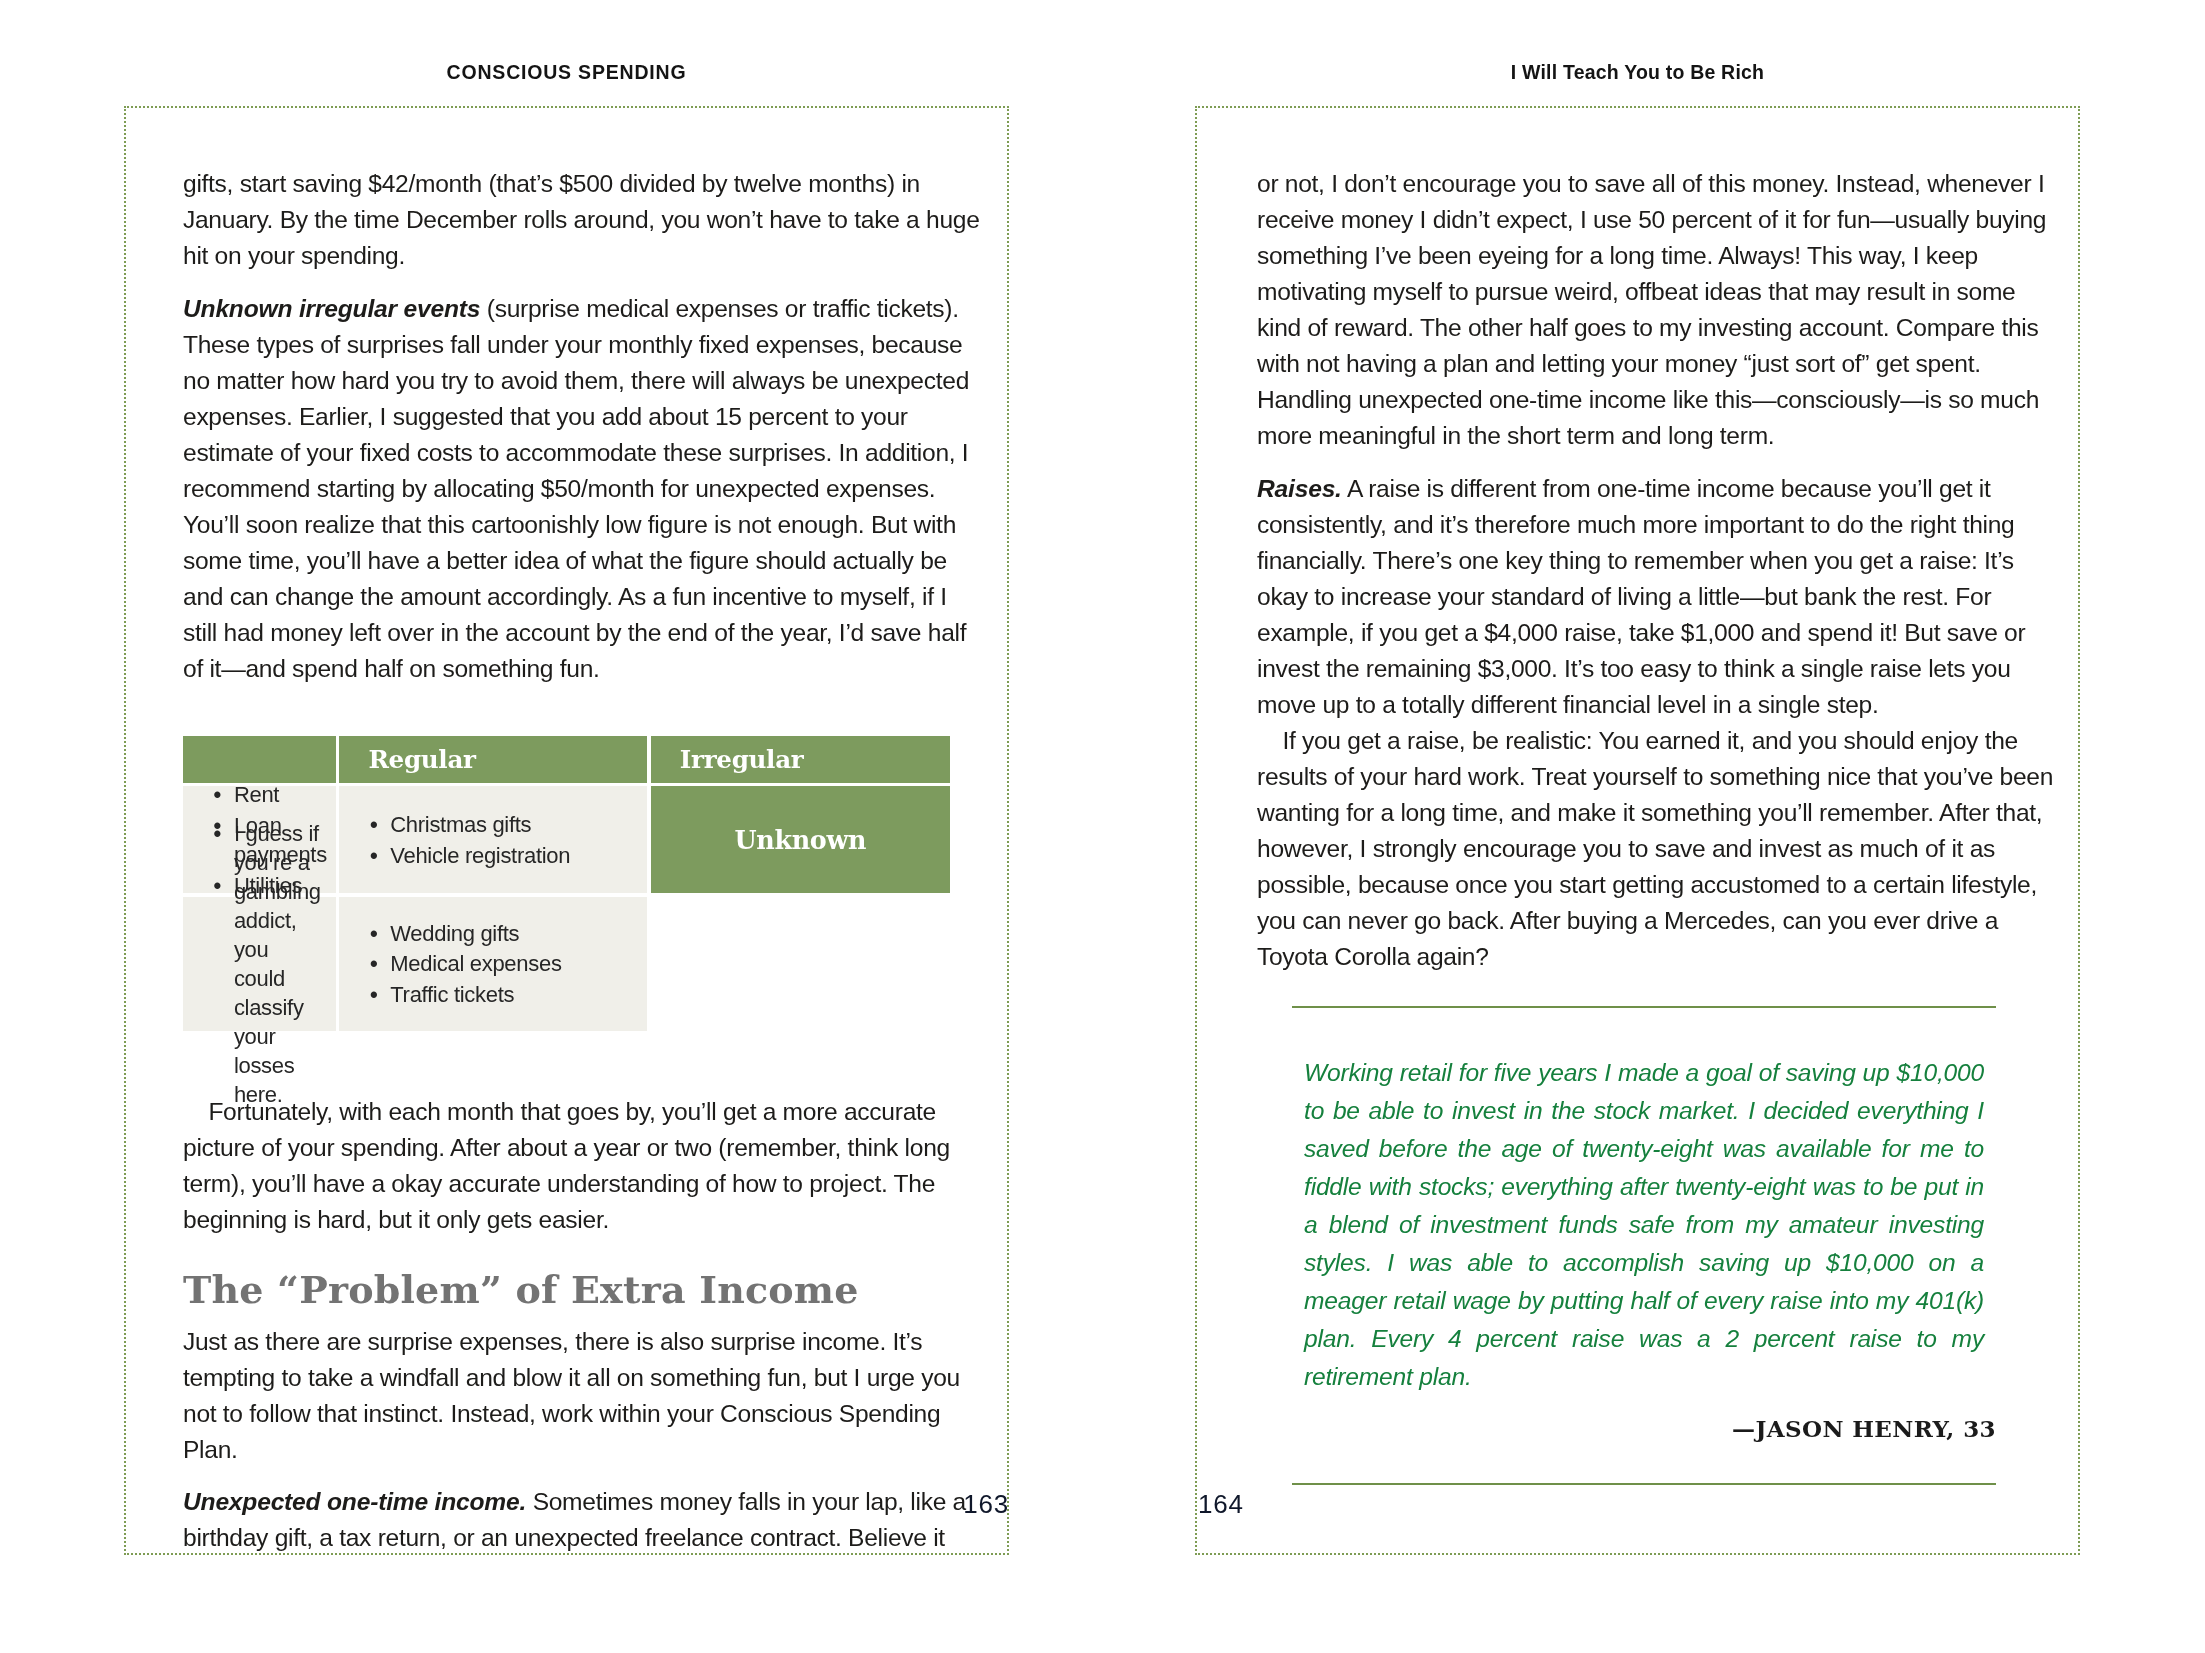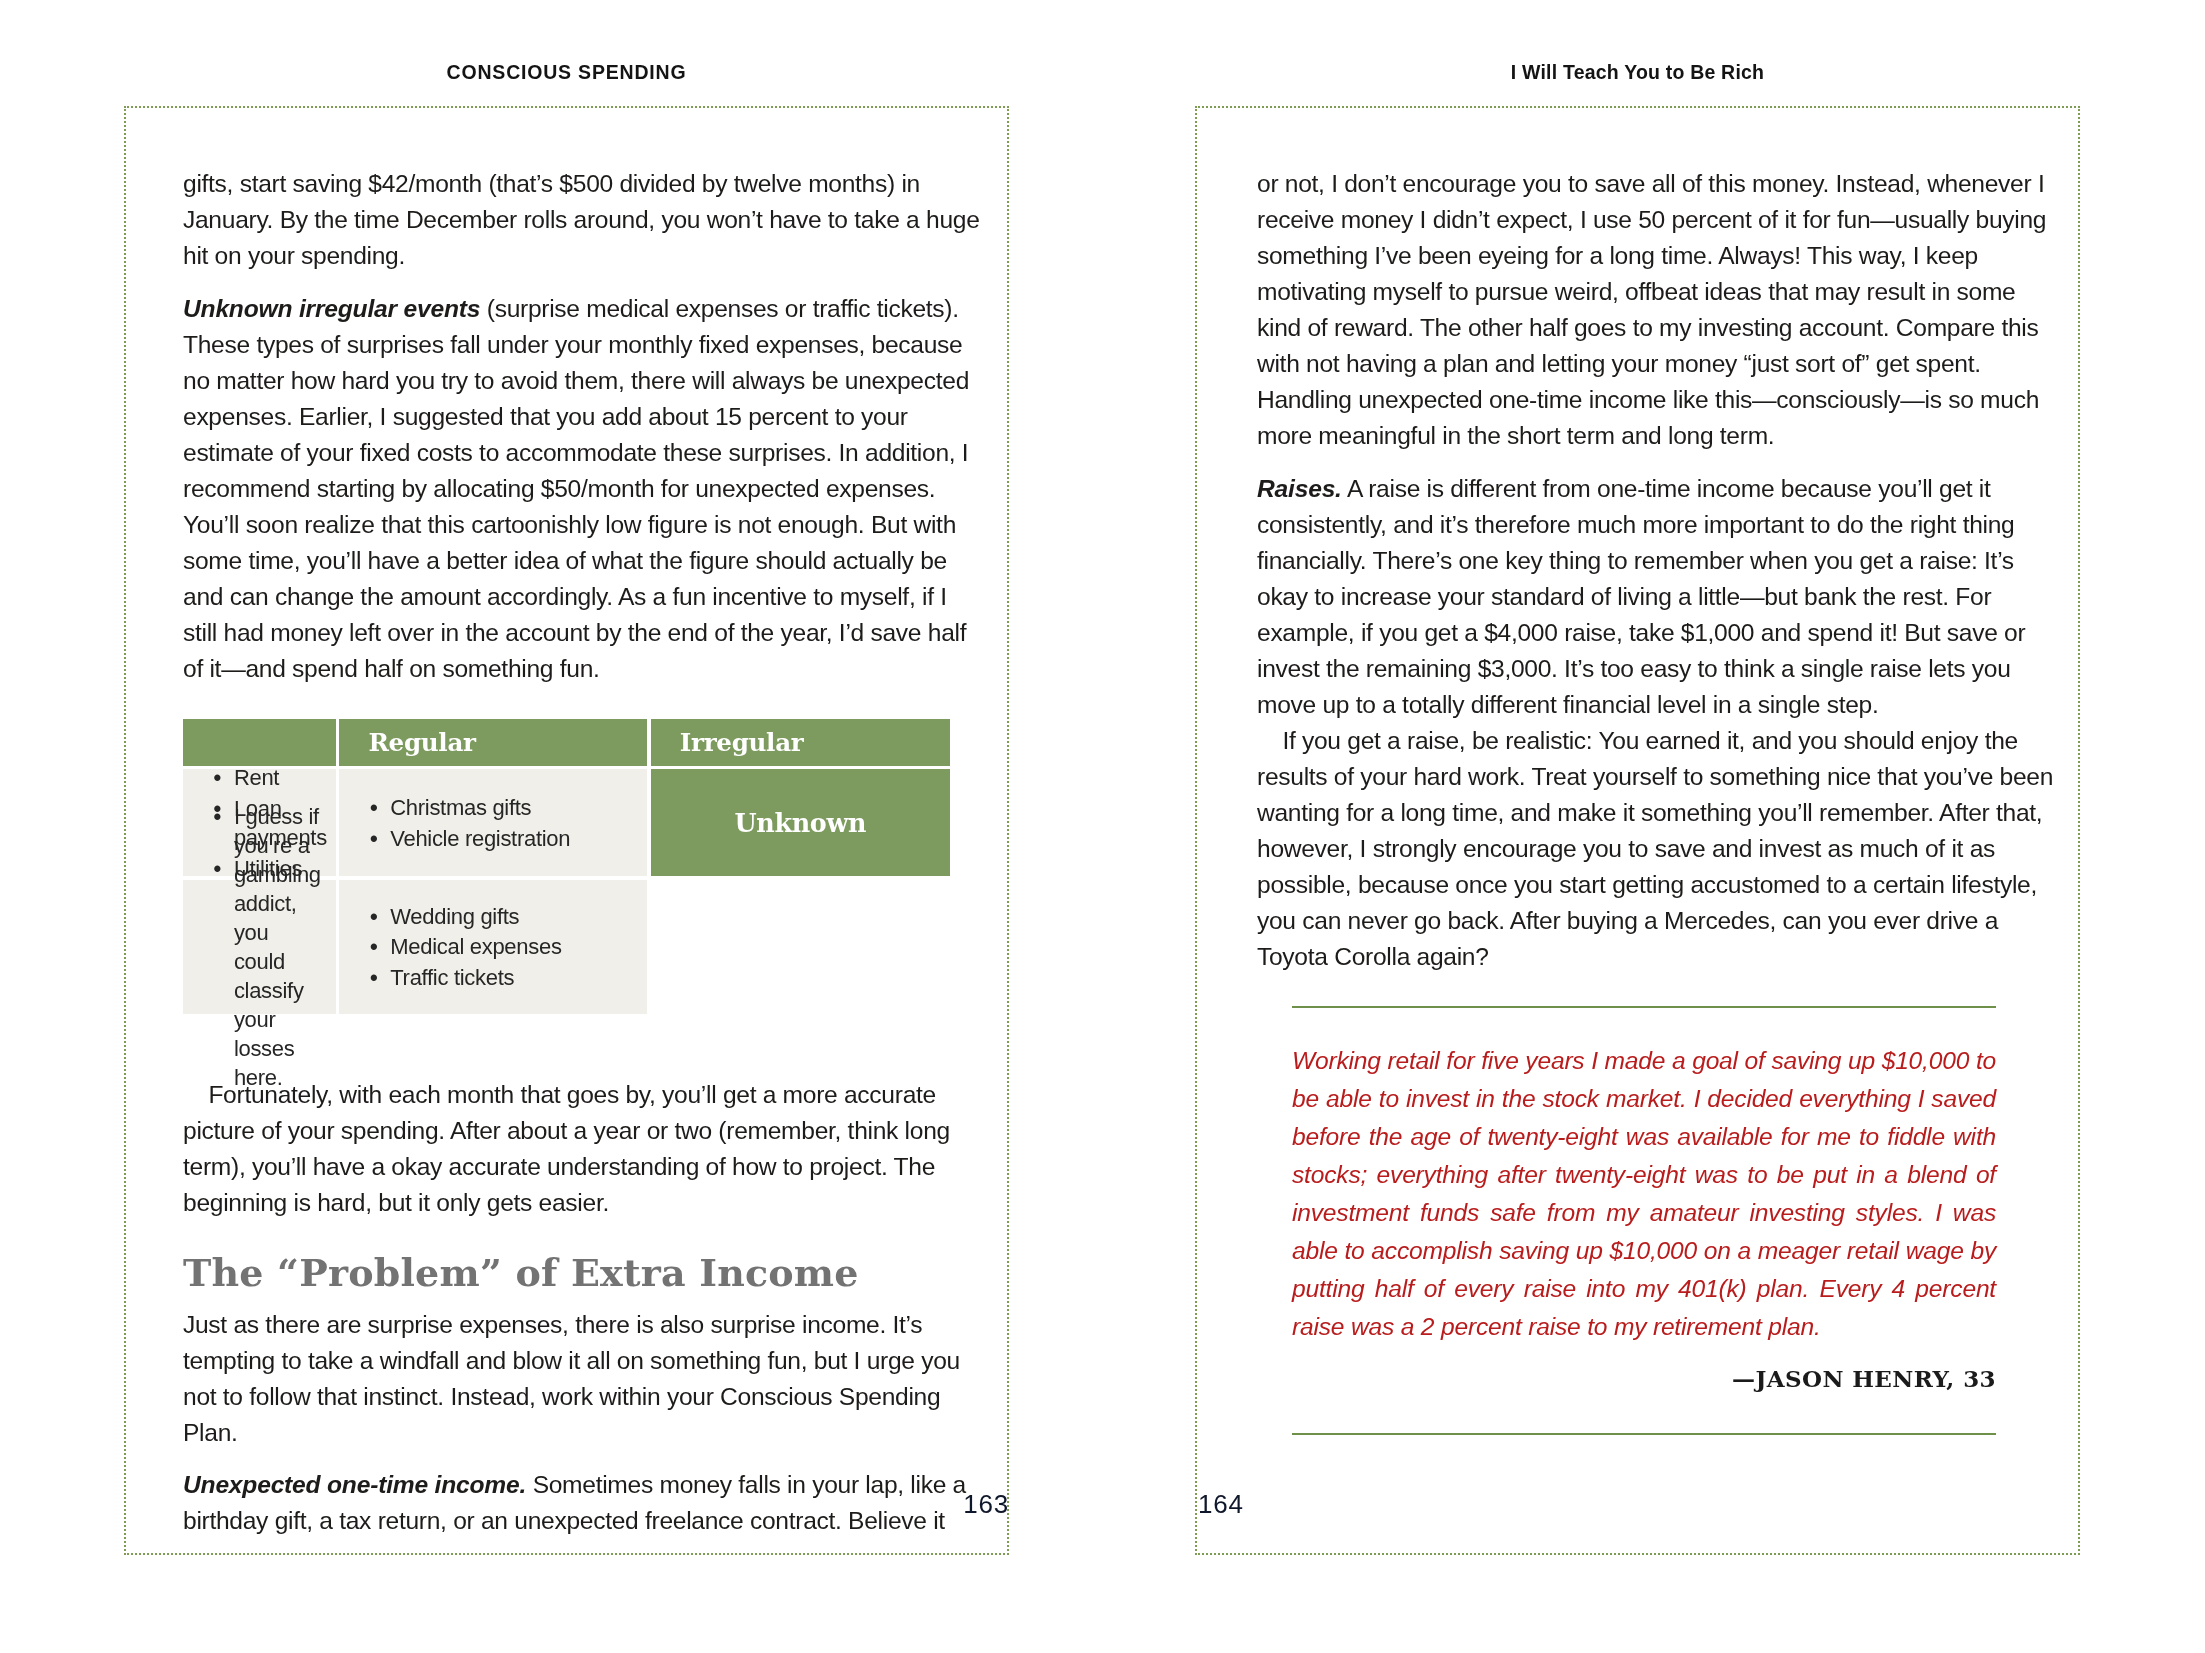--- a/index.html
+++ b/index.html
@@ -30,21 +30,21 @@
   .section-heading{
     font-family:"DejaVu Serif",serif;font-weight:bold;
     font-size:38px;line-height:44px;color:#737373;letter-spacing:0.2px;
     margin:30.5px 0 12px 0;
   }
   
   .expense-table{
     display:grid;
     grid-template-columns:153px 308px 299px;
     grid-template-rows:47px 107px 134px;
-    gap:3.4px;margin-top:32px;width:766px;
+    gap:3.4px;margin-top:49px;width:766px;
   }
   .t-green{
     background:#7d9b5e;color:#ffffff;
     font-family:"DejaVu Serif",serif;font-weight:bold;
     display:flex;align-items:center;
   }
   .t-colhead{font-size:24.6px;padding-left:29px;}
   .t-rowlabel{font-size:25.4px;justify-content:center;}
   .t-cell{
     background:#f0efe9;display:flex;flex-direction:column;justify-content:center;
@@ -55,21 +55,21 @@
   .t-cell li{position:relative;padding-left:20.4px;margin:1.7px 0;}
   .t-cell li::before{content:"\2022";position:absolute;left:0;font-weight:bold;}
   
   .quote-block{
     margin:30.5px 0 0 35px;width:704px;
     border-top:2.5px solid #6f9049;border-bottom:2.5px solid #6f9049;
     padding:34px 0 36px 0;
   }
   .quote-text{
     font-style:italic;font-size:24.6px;line-height:38px;letter-spacing:-0.2px;
-    text-align:justify;color:#b91c1c;margin:0;
+    text-align:justify;color:#15803d;margin:12px;
   }
   .quote-attrib{
     margin-top:15.3px;text-align:right;
     font-family:"DejaVu Serif",serif;font-weight:bold;
     font-size:23px;letter-spacing:0.4px;color:#1b1b1b;
   }
   .page-number{
     position:absolute;top:1489px;font-size:26px;letter-spacing:0.8px;color:#0f172a;
   }
   .page-number.left{left:124px;width:885px;text-align:right;}

